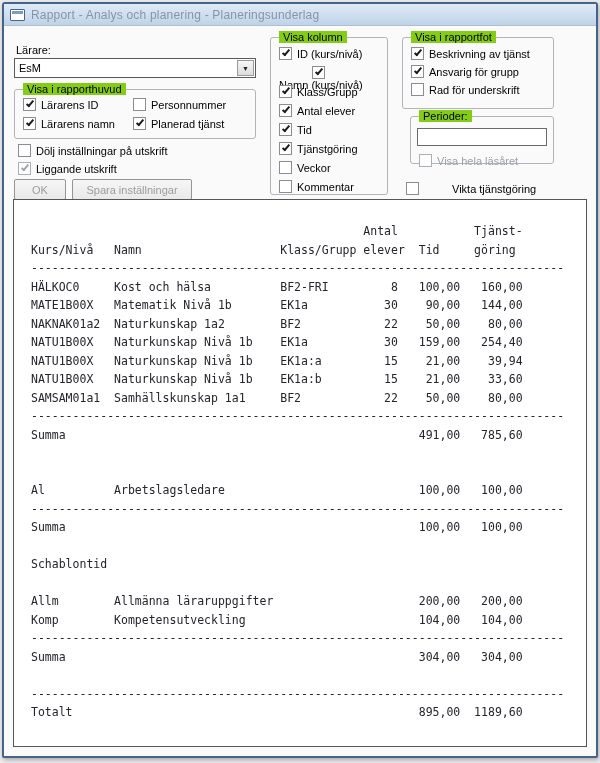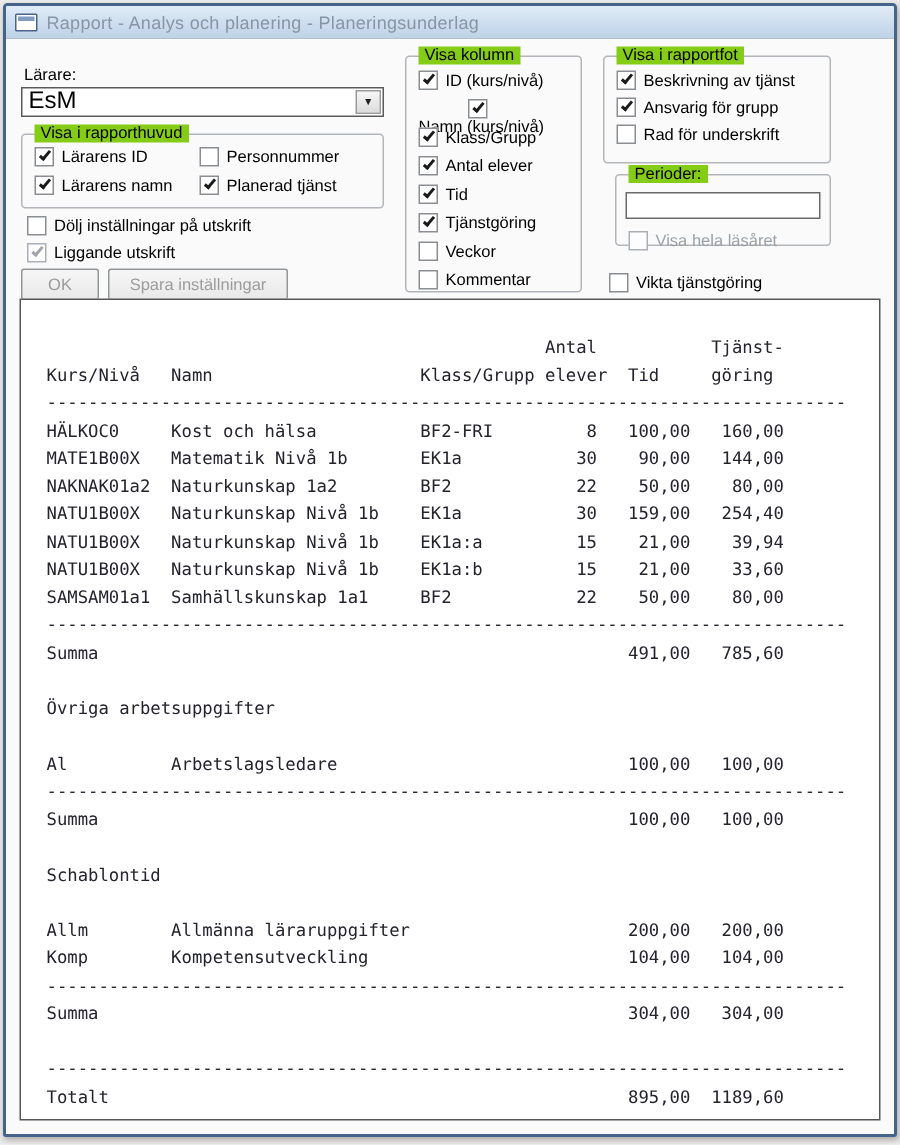--- a/index.html
+++ b/index.html
@@ -20,21 +20,21 @@
   .winicon { width:15px; height:12px; background:#fff; border:1px solid #4a648c; border-radius:1px; margin-right:6px; position:relative; }
   .winicon .bar { position:absolute; left:1px; right:1px; top:1px; height:3px; background:#7e9cc4; }
   .title-text { font-size:12px; color:#8795a6; letter-spacing:.2px; }
 
   .client { position:absolute; left:0; top:23px; right:0; bottom:0; background:#fafafa; }
 
   .lbl { position:absolute; font-size:11px; color:#000; }
 
   
   .combo { position:absolute; left:10px; top:31px; width:242px; height:20px; background:#fff; border:1px solid #5a5a5a; display:flex; align-items:center; }
-  .combo .val { flex:1; font-size:16px; padding-left:4px; color:#000; }
+  .combo .val { flex:1; font-size:11px; padding-left:4px; color:#000; }
   .combo .drop { width:17px; height:16px; margin-right:1px; background:linear-gradient(#f6f6f6,#dcdcdc); border:1px solid #9a9a9a; display:flex; align-items:center; justify-content:center; }
   .combo .arrow { font-size:7px; color:#222; line-height:1; }
 
   
   .group { position:absolute; border:1px solid #b2b6ba; border-radius:3px; }
   .group > .gtitle { position:absolute; top:-7px; left:8px; background:#84cc16; padding:0 4px; font-size:11px; color:#000; }
 
   
   .cb { position:absolute; display:flex; align-items:center; cursor:default; }
   .cb .box { width:13px; height:13px; background:#fff; border:1px solid #8a8e92; margin-right:5px; position:relative; flex:0 0 13px; }
@@ -189,41 +189,40 @@
 
     <div class="group" style="left:406px; top:89px; width:144px; height:48px;">
       <span class="gtitle">Perioder:</span>
       <input class="tinput" style="left: 6px; top: 11px; width: 130px; height: 18px;" value="">
       <label class="cb gray-label disabled" style="left:8px; top:37px;">
         <span class="box"></span>
         <span class="cbl">Visa hela läsåret</span>
       </label>
     </div>
 
-    <label class="cb" style="left:402px; top:155px;">
+    <label class="cb" style="left:402px; top:155px;gap:28px;">
       <span class="box"></span>
       <span class="cbl">Vikta tjänstgöring</span>
     </label>
 
     <div class="report">
       <div class="report-pre" id="report-pre">
           <div class="rline">                                                Antal           Tjänst-</div>
           <div class="rline">Kurs/Nivå   Namn                    Klass/Grupp elever  Tid     göring</div>
           <div class="rline">-----------------------------------------------------------------------------</div>
           <div class="rline">HÄLKOC0     Kost och hälsa          BF2-FRI         8   100,00   160,00</div>
           <div class="rline">MATE1B00X   Matematik Nivå 1b       EK1a           30    90,00   144,00</div>
           <div class="rline">NAKNAK01a2  Naturkunskap 1a2        BF2            22    50,00    80,00</div>
           <div class="rline">NATU1B00X   Naturkunskap Nivå 1b    EK1a           30   159,00   254,40</div>
           <div class="rline">NATU1B00X   Naturkunskap Nivå 1b    EK1a:a         15    21,00    39,94</div>
           <div class="rline">NATU1B00X   Naturkunskap Nivå 1b    EK1a:b         15    21,00    33,60</div>
           <div class="rline">SAMSAM01a1  Samhällskunskap 1a1     BF2            22    50,00    80,00</div>
           <div class="rline">-----------------------------------------------------------------------------</div>
           <div class="rline">Summa                                                   491,00   785,60</div>
           <div class="rline"></div>
-          <div class="rline">Övriga arbetsuppgifter</div>
           <div class="rline"></div>
           <div class="rline">Al          Arbetslagsledare                            100,00   100,00</div>
           <div class="rline">-----------------------------------------------------------------------------</div>
           <div class="rline">Summa                                                   100,00   100,00</div>
           <div class="rline"></div>
           <div class="rline">Schablontid</div>
           <div class="rline"></div>
           <div class="rline">Allm        Allmänna läraruppgifter                     200,00   200,00</div>
           <div class="rline">Komp        Kompetensutveckling                         104,00   104,00</div>
           <div class="rline">-----------------------------------------------------------------------------</div>

